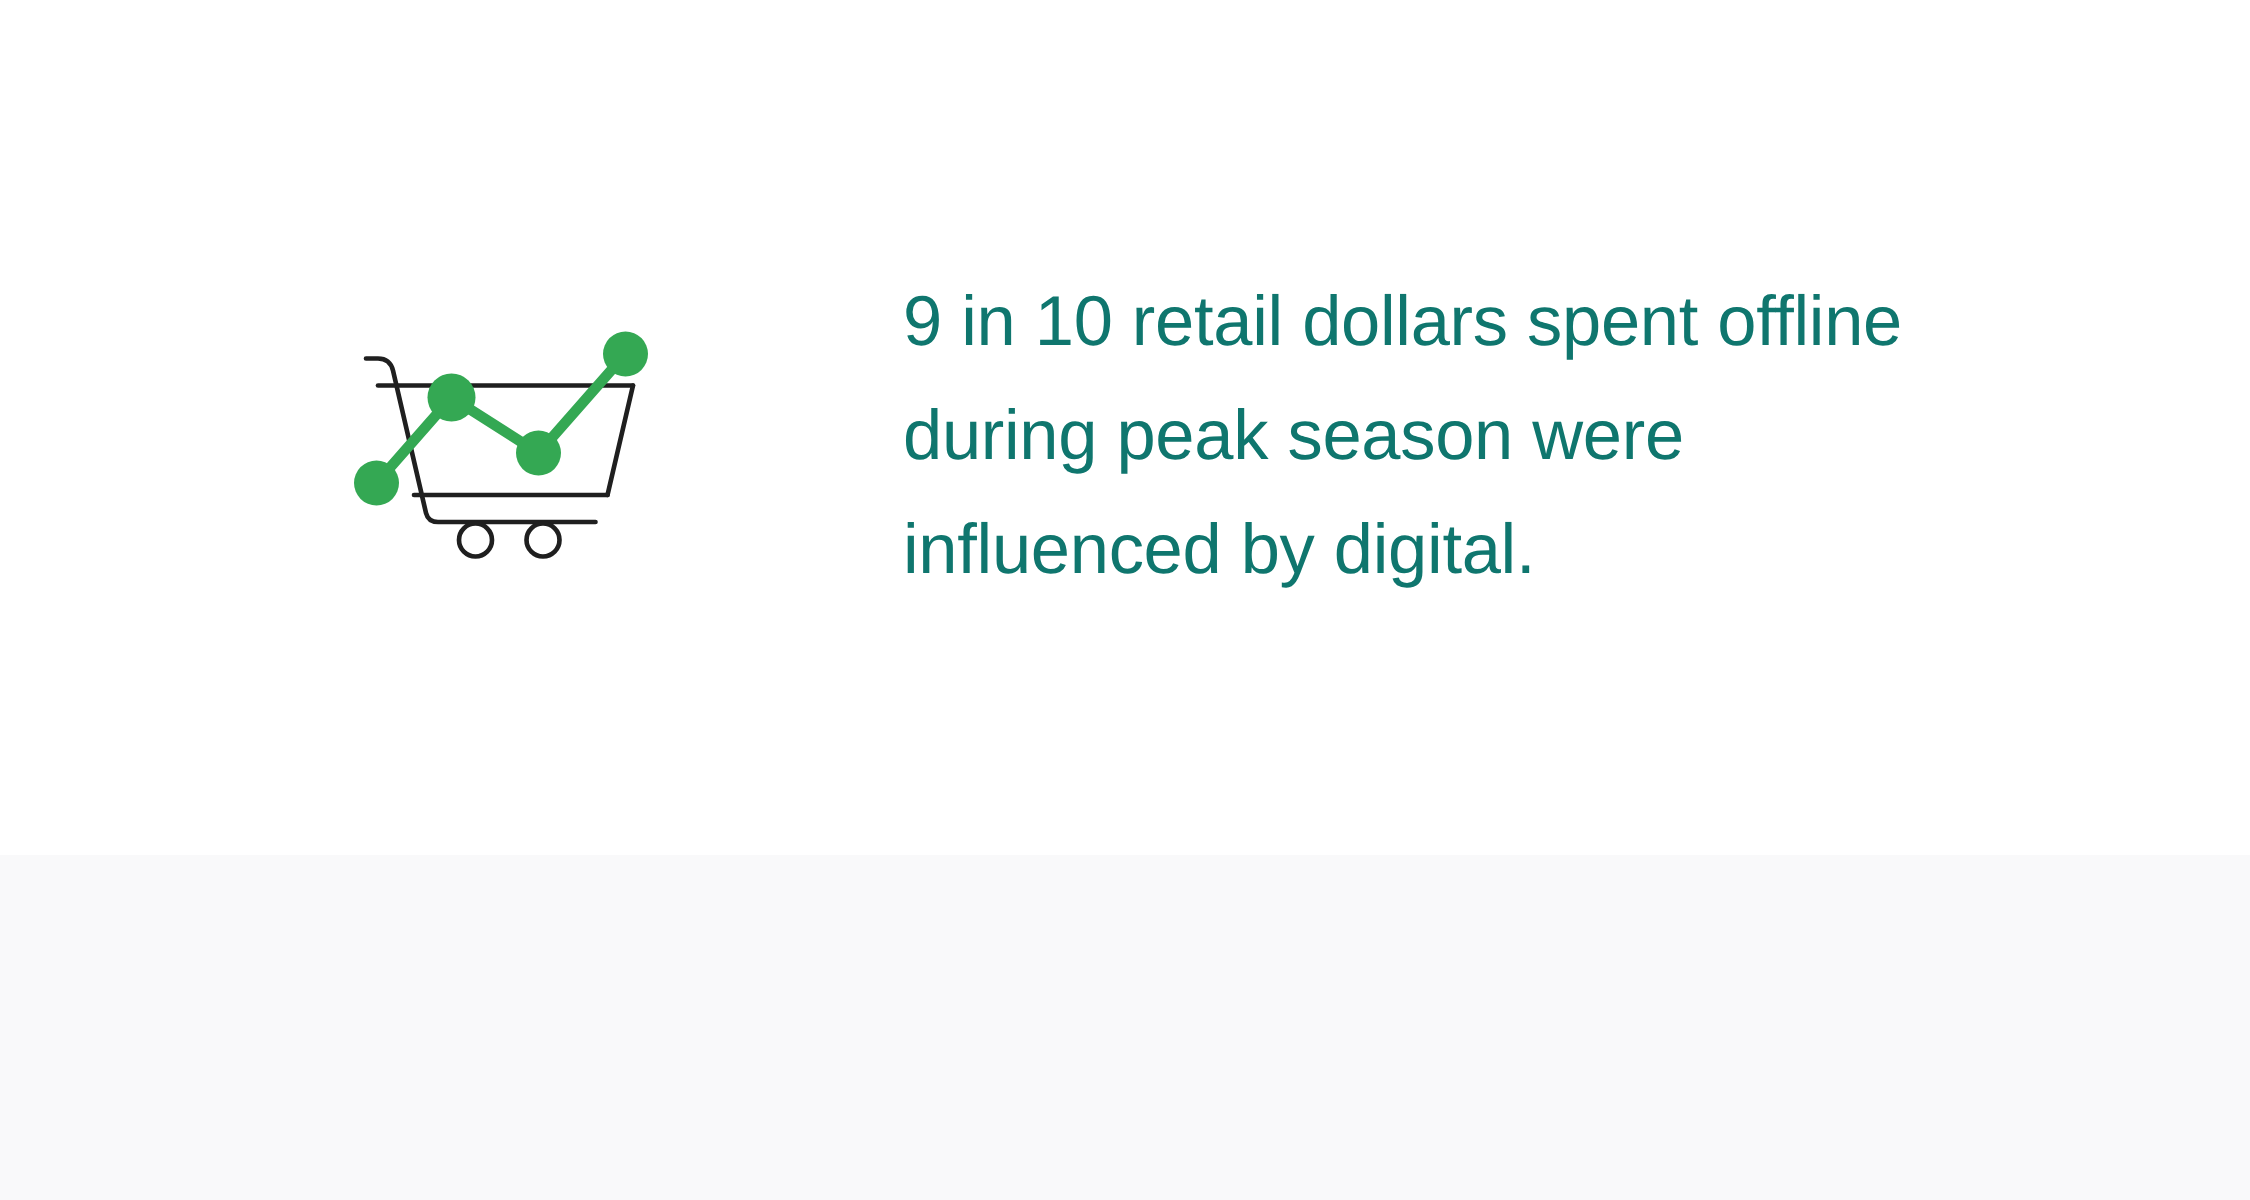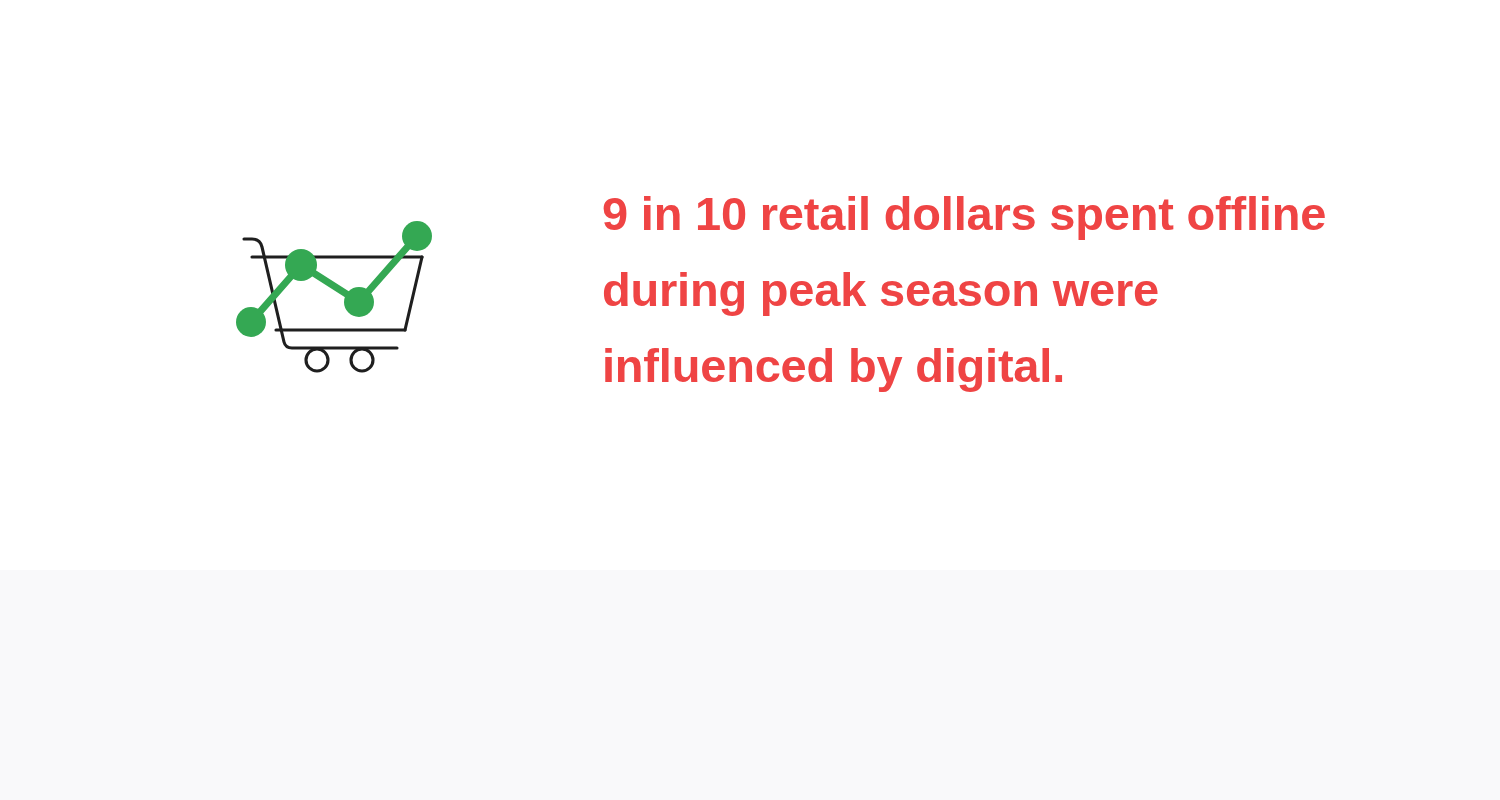--- a/index.html
+++ b/index.html
@@ -54,25 +54,25 @@
   .hero-text {
     position: absolute;
     left: 602px;
     top: 176px;
     width: 800px;
   }
 
   .headline {
     margin: 0;
     font-family: "Liberation Sans", "DejaVu Sans", sans-serif;
-    font-weight: 700;
+    font-weight: 400;
     font-size: 47px;
     line-height: 76px;
     letter-spacing: -0.2px;
-    color: #ef4444;
+    color: #0f766e;
     white-space: pre-line;
   }
 
   
   .footer {
     position: absolute;
     left: 0;
     top: 570px;
     width: 1500px;
     height: 230px;

